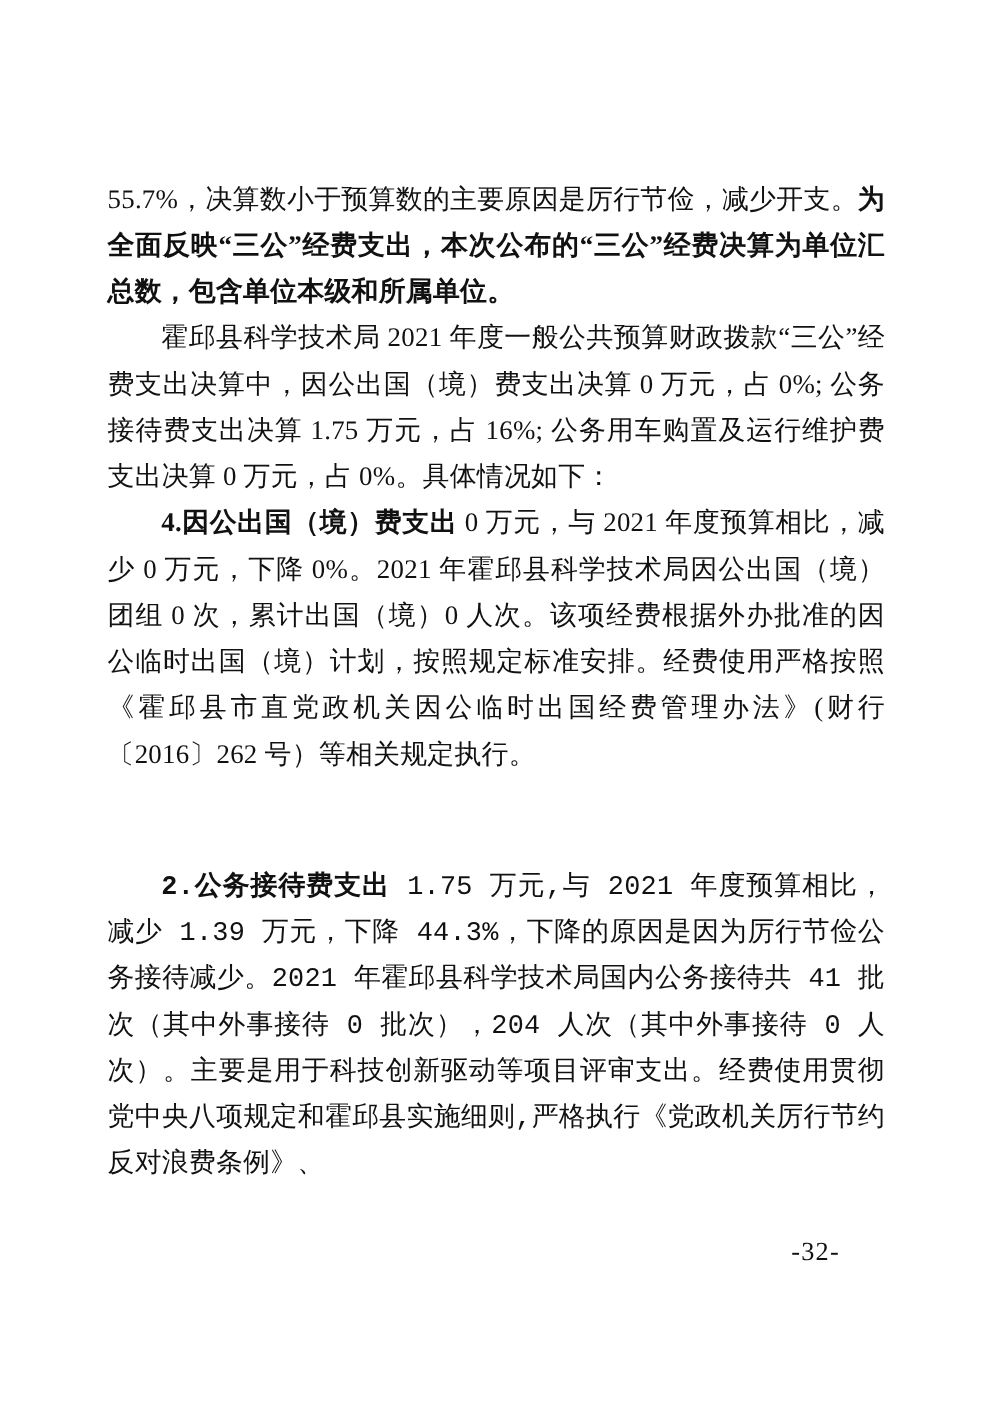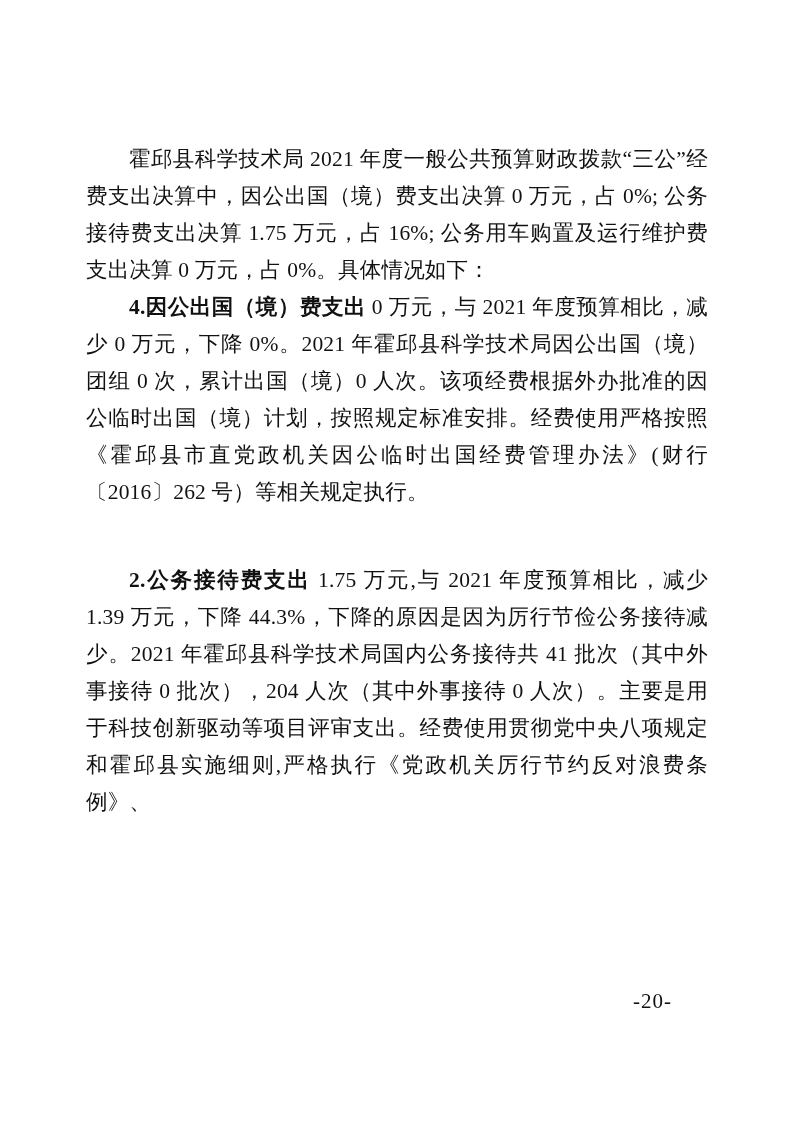--- a/index.html
+++ b/index.html
@@ -32,21 +32,22 @@
     letter-spacing: 0.2px;
   }
   .para {
     margin: 0;
     padding: 0;
   }
   .para.indent {
     text-indent: 2em;
   }
   .para.gap-before {
-    margin-top: 51px;
+    margin-top: 70px;
+    font-family: Liberation Mono, monospace;
   }
   .bold {
     font-weight: bold;
   }
   .page-number {
     position: absolute;
     left: 633px;
     top: 989px;
     font-size: 21px;
     line-height: 24px;
@@ -54,25 +55,26 @@
     color: #111111;
   }
 </style>
 </head>
 <body>
 
 <div class="page">
 
   <div class="content">
 
+    <p class="para"><span>55.7%，决算数小于预算数的主要原因是厉行节俭，减少开支。</span><span class="bold">为全面反映“三公”经费支出，本次公布的“三公”经费决算为单位汇总数，包含单位本级和所属单位。</span></p>
 
 
     <p class="para indent"><span>霍邱县科学技术局 2021 年度一般公共预算财政拨款“三公”经费支出决算中，因公出国（境）费支出决算 0 万元，占 0%; 公务接待费支出决算 1.75 万元，占 16%; 公务用车购置及运行维护费支出决算 0 万元，占 0%。具体情况如下：</span></p>
 
     <p class="para indent"><span class="bold">4.因公出国（境）费支出</span><span> 0 万元，与 2021 年度预算相比，减少 0 万元，下降 0%。2021 年霍邱县科学技术局因公出国（境）团组 0 次，累计出国（境）0 人次。该项经费根据外办批准的因公临时出国（境）计划，按照规定标准安排。经费使用严格按照《霍邱县市直党政机关因公临时出国经费管理办法》(财行〔2016〕262 号）等相关规定执行。</span></p>
 
     <p class="para indent gap-before"><span class="bold">2.公务接待费支出</span><span> 1.75 万元,与 2021 年度预算相比，减少 1.39 万元，下降 44.3%，下降的原因是因为厉行节俭公务接待减少。2021 年霍邱县科学技术局国内公务接待共 41 批次（其中外事接待 0 批次），204 人次（其中外事接待 0 人次）。主要是用于科技创新驱动等项目评审支出。经费使用贯彻党中央八项规定和霍邱县实施细则,严格执行《党政机关厉行节约反对浪费条例》、</span></p>
 
   </div>
 
-  <div class="page-number">-20-</div>
+  <div class="page-number">-32-</div>
 
 </div>
 
 </body></html>

